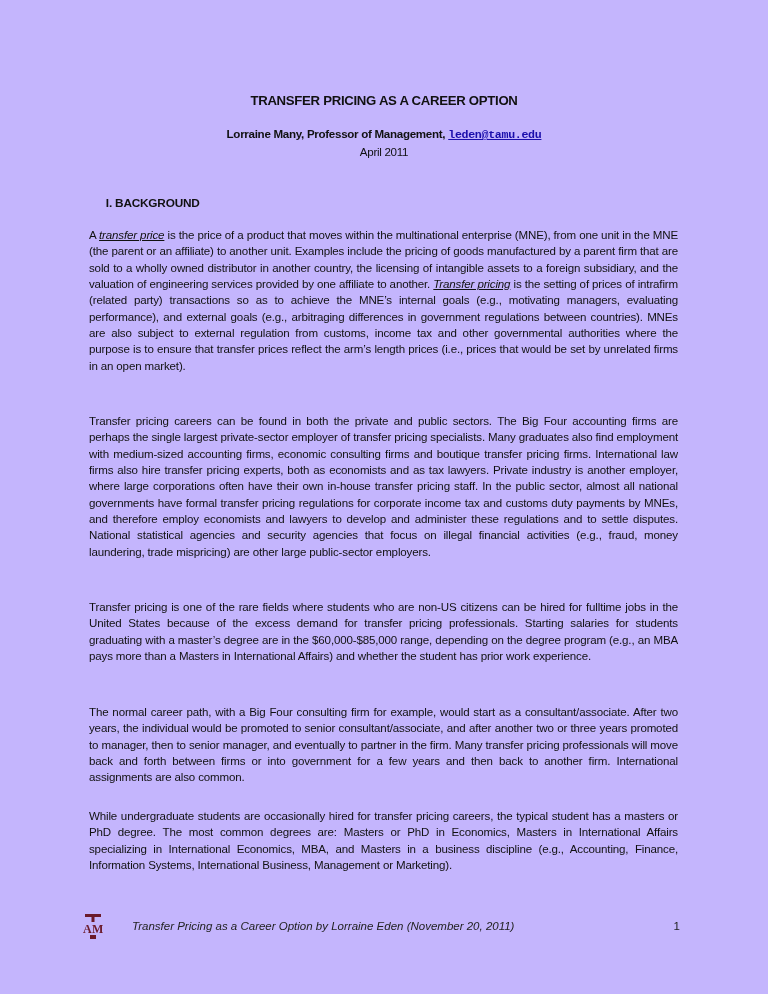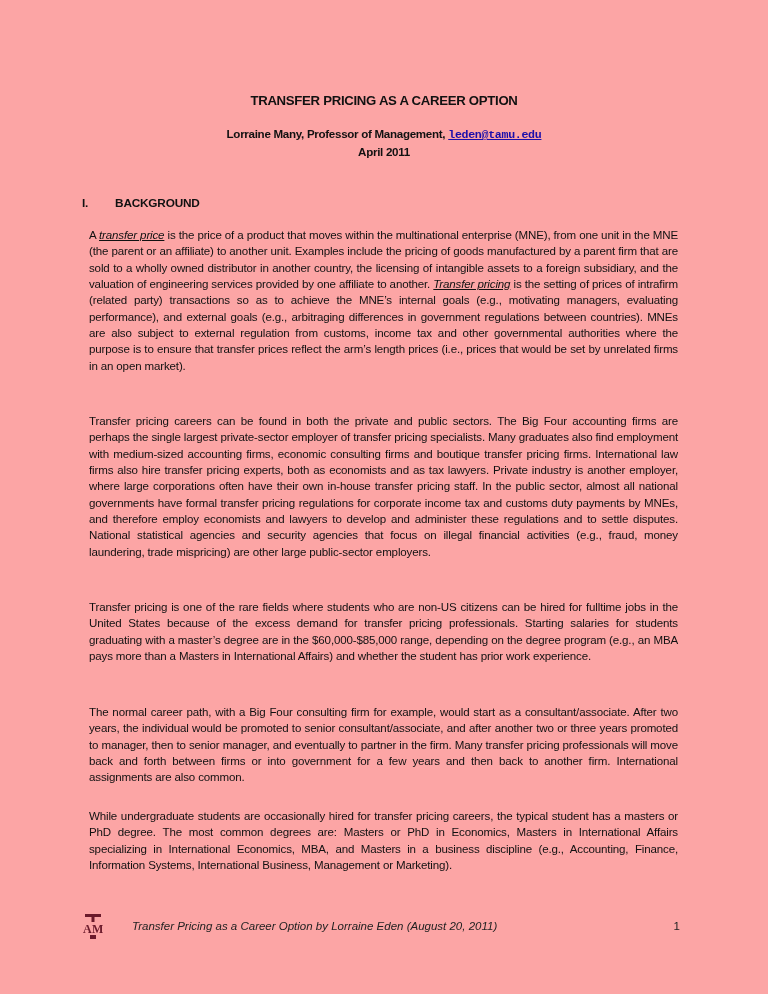--- a/index.html
+++ b/index.html
@@ -1,36 +1,36 @@
 <!DOCTYPE html>
 <html><head>
   <meta charset="utf-8">
   <style>
     html, body { margin: 0; padding: 0; background: #ffffff; }
     body {
       width: 768px; height: 994px; position: relative; overflow: hidden;
       font-family: "Liberation Sans", sans-serif; color: #111;
     }
-    .page { position: absolute; left: 0; top: 0; width: 768px; height: 994px; background: #fca5a5; }
+    .page { position: absolute; left: 0; top: 0; width: 768px; height: 994px; background: #c4b5fd; }
     .title {
       position: absolute; top: 93px; left: 0; width: 768px; text-align: center;
       font-family: "Liberation Sans Narrow", "Liberation Sans", sans-serif;
       font-weight: bold; font-size: 13.2px; letter-spacing: -0.3px;
     }
     .author {
       position: absolute; top: 127px; left: 0; width: 768px; text-align: center;
       font-weight: bold; font-size: 11.6px; letter-spacing: -0.3px;
     }
     .author a { color: #1a0dab; text-decoration: underline; font-family: Liberation Mono, monospace; }
     .date {
       position: absolute; top: 145px; left: 0; width: 768px; text-align: center;
-      font-weight: bold; font-size: 11.6px; letter-spacing: -0.3px;
+      font-weight: normal; font-size: 11.6px; letter-spacing: -0.3px;
     }
     .section-head {
-      position: absolute; top: 196px; left: 82px; font-weight: bold; font-size: 11.8px; letter-spacing: -0.2px;
+      position: absolute; top: 196px; left: 82px; font-weight: bold; font-size: 11.8px; letter-spacing: -0.2px; text-align: right;
     }
     .section-head .num { display: inline-block; width: 30px; }
     .para {
       position: absolute; left: 89px; width: 589px;
       font-size: 11.55px; line-height: 16.35px; text-align: justify; letter-spacing: -0.15px;
     }
     .para i { font-style: italic; text-decoration: underline; }
     .footer {
       position: absolute; top: 916px; left: 82px; width: 600px; height: 26px;
     }
@@ -71,17 +71,17 @@
   <div class="para" style="top:808px;">While undergraduate students are occasionally hired for transfer pricing careers, the typical student has a masters or PhD degree. The most common degrees are: Masters or PhD in Economics, Masters in International Affairs specializing in International Economics, MBA, and Masters in a business discipline (e.g., Accounting, Finance, Information Systems, International Business, Management or Marketing).</div>
 
   <div class="footer">
     <svg class="logo" viewBox="0 0 22 30">
       <rect x="3" y="1" width="16" height="3" fill="#6b1a2b"></rect>
       <rect x="9.5" y="1" width="3" height="8" fill="#6b1a2b"></rect>
       <text x="1" y="20" font-family="Liberation Serif, serif" font-weight="bold" font-size="12" fill="#6b1a2b">A</text>
       <text x="10" y="20" font-family="Liberation Serif, serif" font-weight="bold" font-size="12" fill="#6b1a2b">M</text>
       <rect x="8" y="22" width="6" height="4" fill="#6b1a2b"></rect>
     </svg>
-    <span class="footer-text">Transfer Pricing as a Career Option by Lorraine Eden (August 20, 2011)</span>
+    <span class="footer-text">Transfer Pricing as a Career Option by Lorraine Eden (November 20, 2011)</span>
     <span class="page-num">1</span>
   </div>
 
 </div>
 
 </body></html>

